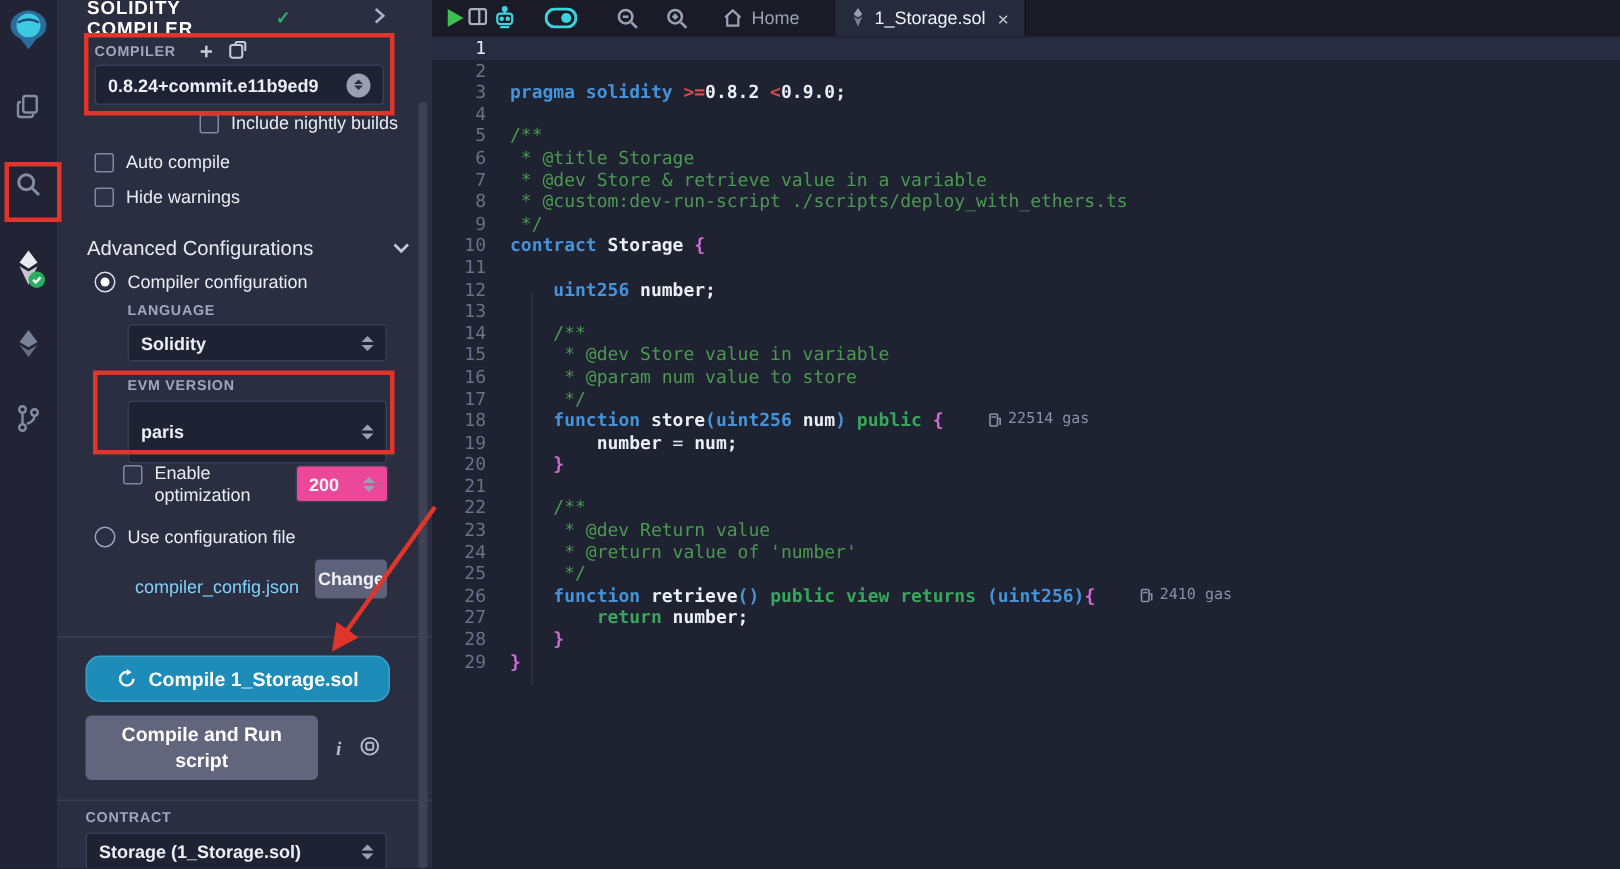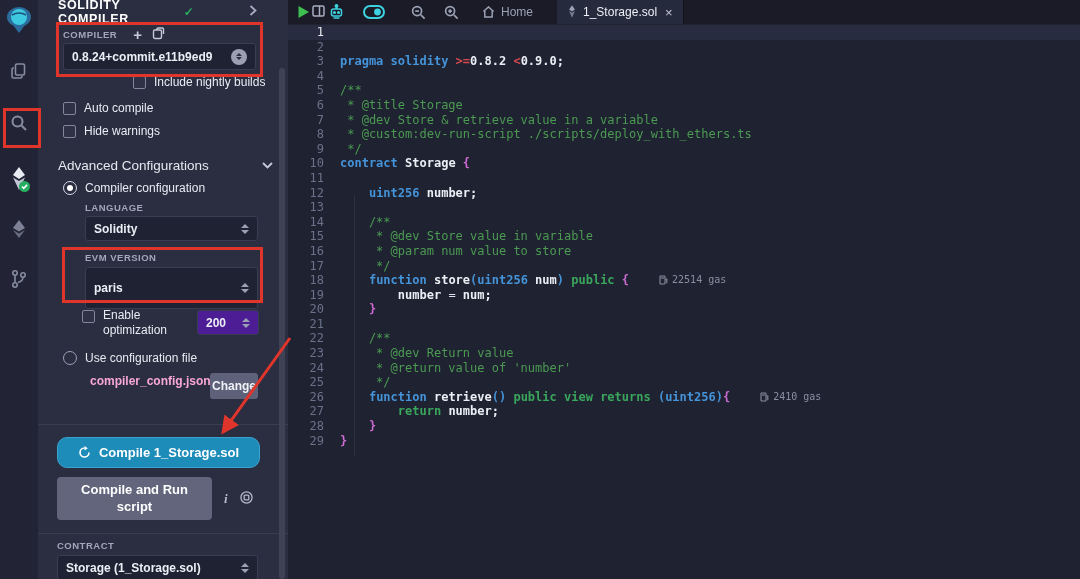--- a/index.html
+++ b/index.html
@@ -218,33 +218,33 @@
         </span>
     </div>
 
     <div class="row" style="left:44px; top:308px; align-items:flex-start;">
       <span class="chk" style="margin-top:2px;"></span>
       <span style="line-height:1.25;">
         <span>Enable</span><br>
         <span>optimization</span>
       </span>
     </div>
-    <div class="sel" style="position:absolute; left:159px; top:310px; width:62px; height:25px; background:#4c1d95;">
+    <div class="sel" style="position:absolute; left:159px; top:310px; width:62px; height:25px; background:#ec4899;">
       <span class="grow" style="text-align:left;">200</span>
       <span class="stepper">
           <i class="up"></i>
           <i class="dn"></i>
         </span>
     </div>
 
     <div class="row" style="left:25px; top:351px;">
       <span class="radio"></span>
       <span>Use configuration file</span>
     </div>
-    <div class="row" style="left:52px; top:374px; color:#f9a8d4;font-weight:bold;">
+    <div class="row" style="left:52px; top:384px; color:#7dd3fc;">
       <span>compiler_config.json</span>
     </div>
     <button class="btn-small" style="left:172px; top:373px; width:48px; height:26px;">Change</button>
 
     <div class="divider" style="top:424px;"></div>
 
     <button class="btn-primary" style="left:19px; top:437px; width:203px; height:31px;border-radius:10px;">
       <svg width="13" height="13" viewBox="0 0 16 16">
         <path d="M13.5 8 A5.5 5.5 0 1 1 8 2.5" fill="none" stroke="#fff" stroke-width="2"></path>
         <path d="M8 0 L12 2.7 L8 5.4 Z" fill="#fff"></path>

